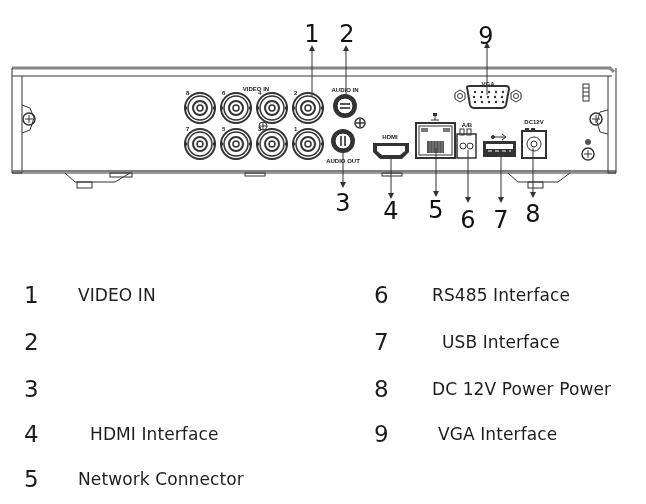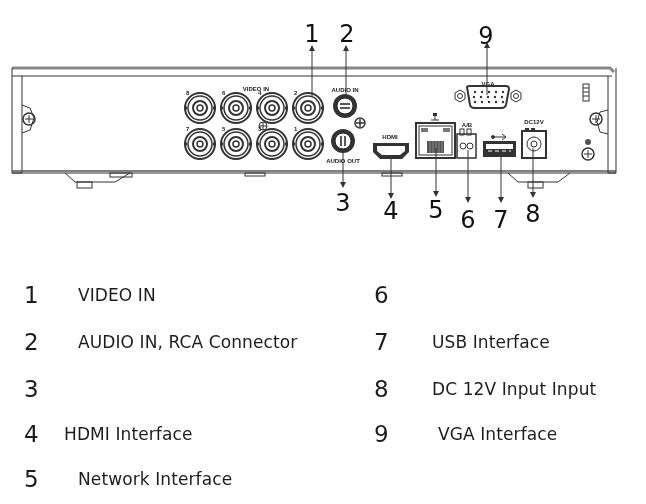--- a/index.html
+++ b/index.html
@@ -259,42 +259,42 @@
   <text class="callout" x="486" y="44" text-anchor="middle">9</text>
 </svg>
 
 <div class="legend">
   <div class="row" style="left:24px;top:10px;">
     <span class="num">1</span>
     <span class="label" style="margin-left:18px">VIDEO IN</span>
   </div>
   <div class="row" style="left:24px;top:57px;">
     <span class="num">2</span>
-    <span class="label" style="margin-left:18px">AUDIO IN, RCA Connector</span>
   </div>
   <div class="row" style="left:24px;top:104px;">
     <span class="num">3</span>
   </div>
   <div class="row" style="left:24px;top:149px;">
     <span class="num">4</span>
-    <span class="label" style="margin-left:4px">HDMI Interface</span>
+    <span class="label" style="margin-left:30px">HDMI Interface</span>
   </div>
   <div class="row" style="left:24px;top:194px;">
     <span class="num">5</span>
-    <span class="label" style="margin-left:18px">Network Interface</span>
+    <span class="label" style="margin-left:18px">Network Connector</span>
   </div>
 
   <div class="row" style="left:374px;top:10px;">
     <span class="num">6</span>
+    <span class="label" style="margin-left:22px">RS485 Interface</span>
   </div>
   <div class="row" style="left:374px;top:57px;">
     <span class="num">7</span>
-    <span class="label" style="margin-left:22px">USB Interface</span>
+    <span class="label" style="margin-left:32px">USB Interface</span>
   </div>
   <div class="row" style="left:374px;top:104px;">
     <span class="num">8</span>
-    <span class="label" style="margin-left:22px">DC 12V Input Input</span>
+    <span class="label" style="margin-left:22px">DC 12V Power Power</span>
   </div>
   <div class="row" style="left:374px;top:149px;">
     <span class="num">9</span>
     <span class="label" style="margin-left:28px">VGA Interface</span>
   </div>
 </div>
 
 </body></html>

